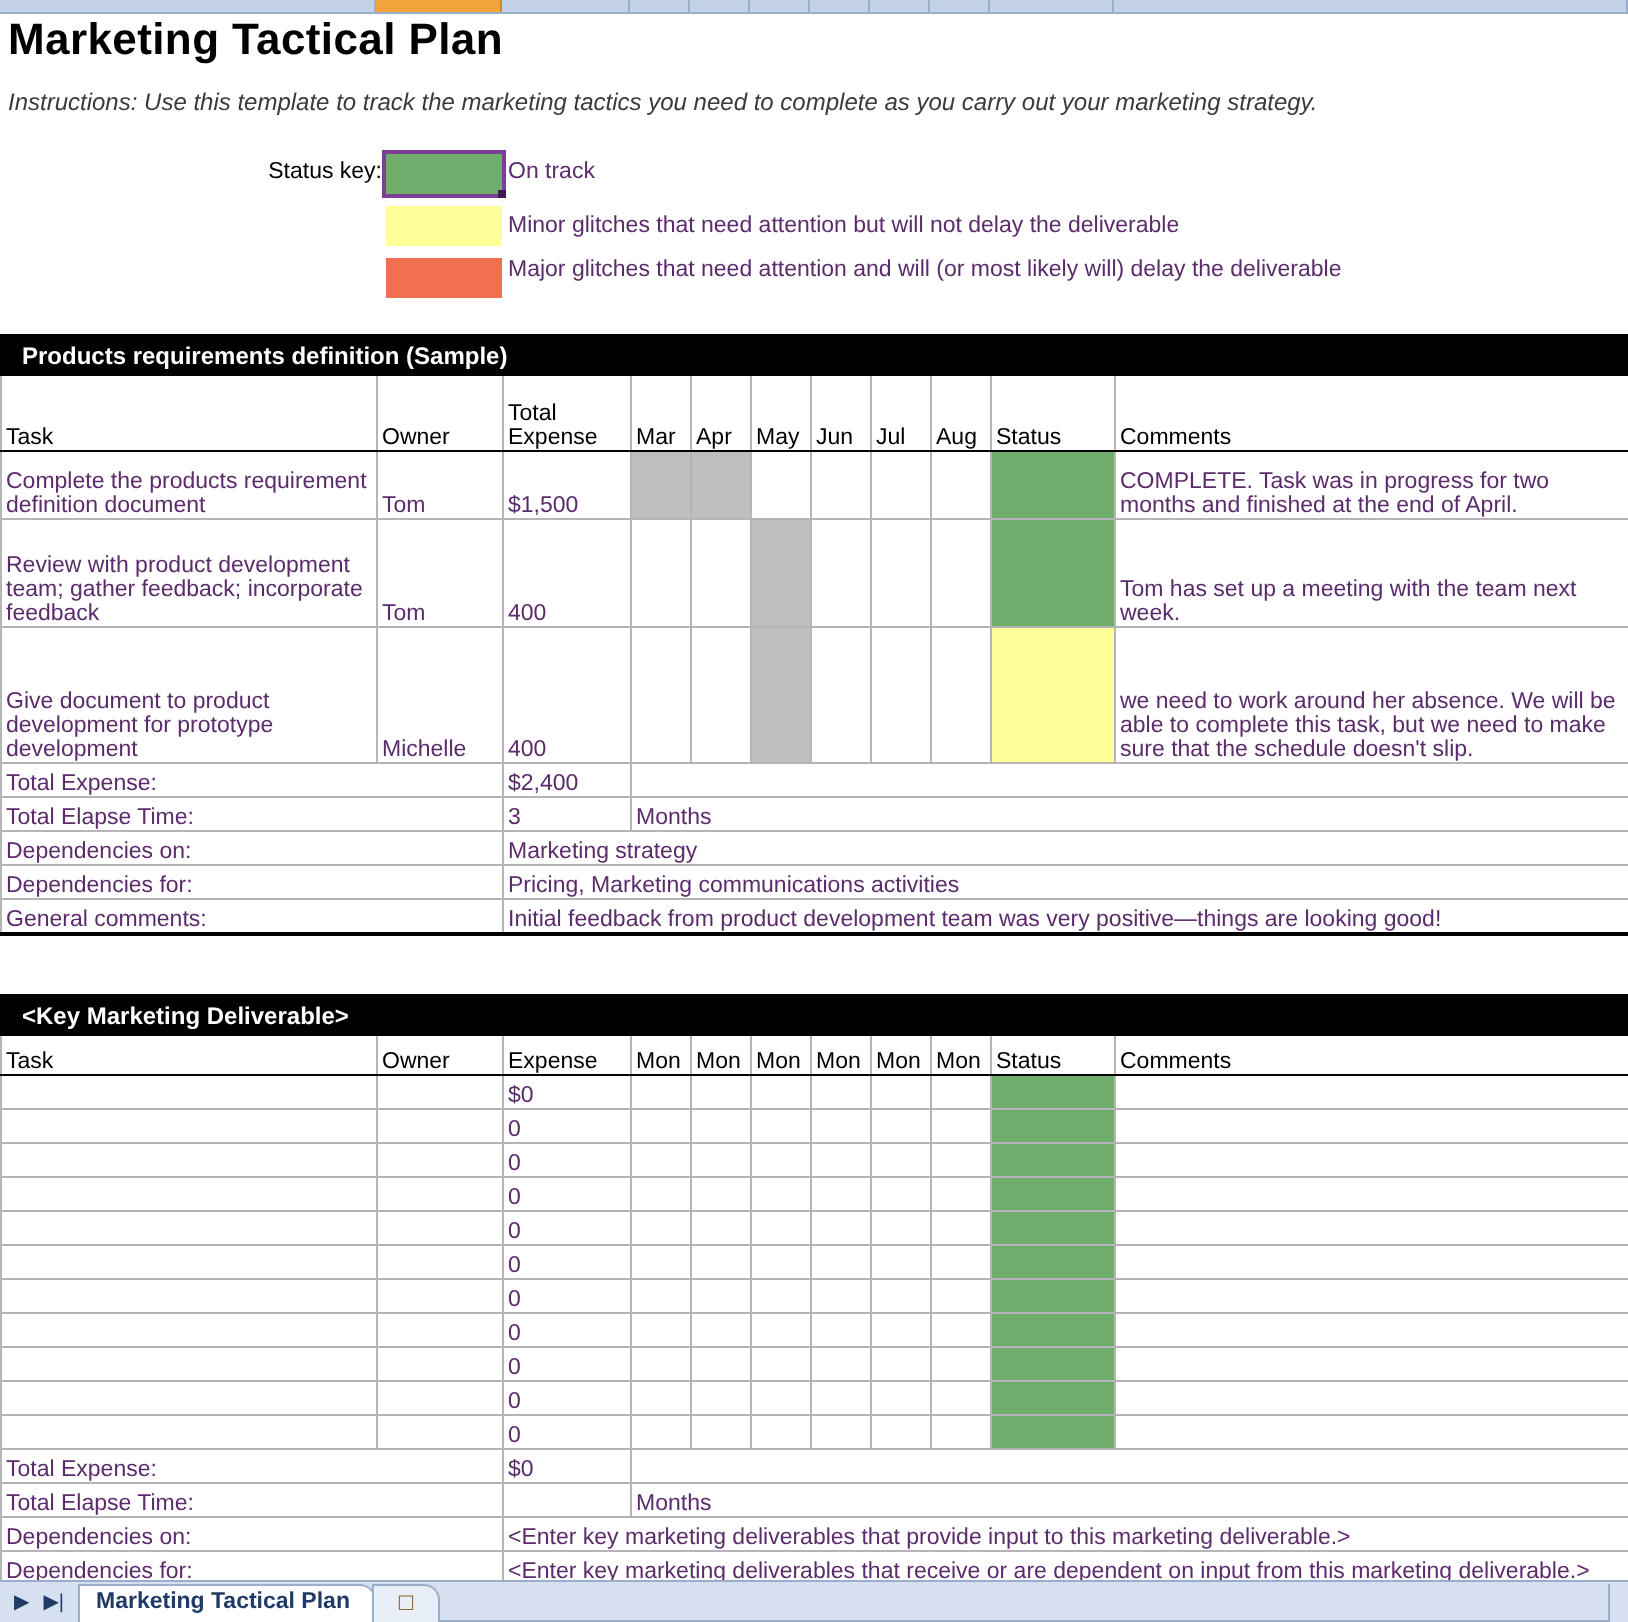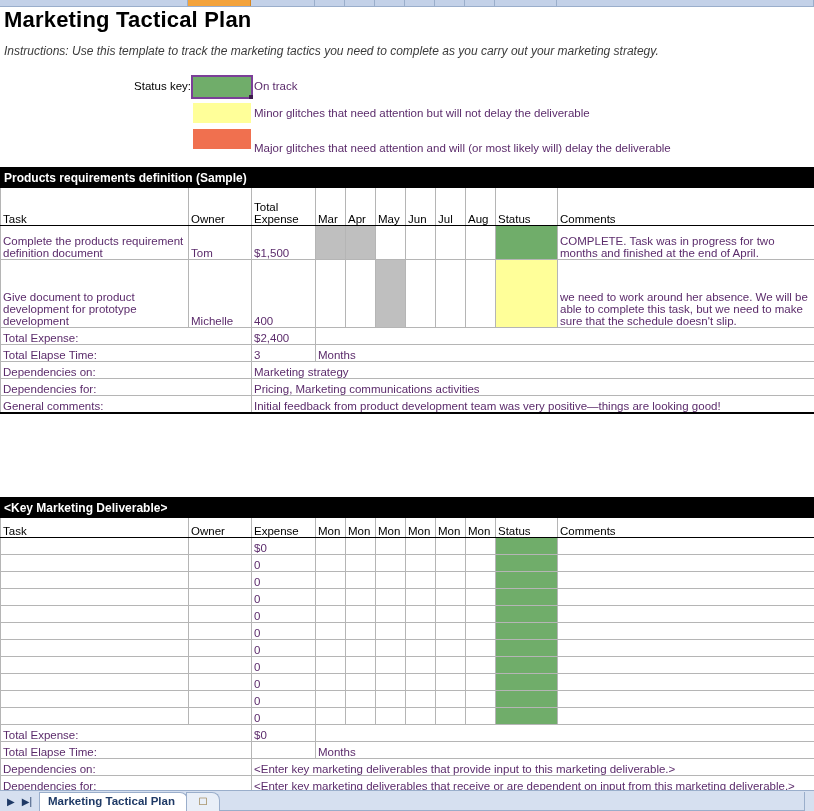--- a/index.html
+++ b/index.html
@@ -40,34 +40,34 @@
     text-align:right; font-size:11.5px; font-weight:normal; color:#000;
   }
   .swatch { position:absolute; left:193px; width:58px; height:20px; }
   .swatch-green  { top:77px;  background:#70ad6a; outline:2px solid #7b3f98; outline-offset:0; }
   .swatch-sel-nub{ position:absolute; left:249px; top:95px; width:4px; height:4px; background:#3d1b4d; }
   .swatch-yellow { top:103px; background:#ffff99; }
   .swatch-orange { top:129px; background:#f0704f; }
   .key-text { position:absolute; left:254px; font-size:11.5px; color:#5b2b6b; white-space:nowrap; }
   .kt1 { top:80px; }
   .kt2 { top:107px; }
-  .kt3 { top:142px; }
+  .kt3 { top:129px; }
 
   
   .sheet { position:absolute; left:0; width:814px; border-collapse:collapse; table-layout:fixed; }
   .sheet td, .sheet th {
     border:1px solid #b5b5b5;
     font-size:11.5px; color:#5b2b6b;
     padding:0 2px; vertical-align:bottom;
     font-weight:normal; text-align:left;
     overflow:hidden;
   }
   .bandhdr td {
     background:#000000; color:#ffffff; font-weight:bold;
-    font-size:12px; padding:2px 3px; vertical-align:middle;
+    font-size:12px; padding:2px 10px; vertical-align:middle;
     border:1px solid #000; height:20px;
   }
   .colhdr td {
     color:#000; font-weight:normal; font-size:11.5px;
     vertical-align:bottom; border-bottom:1.5px solid #000;
   }
   .toprule td { border-top:1.5px solid #000; }
   .bottomrule td { border-bottom:2.5px solid #000; }
 
   .num  { text-align:right; }
@@ -174,20 +174,33 @@
         <td class="cell-gray"></td>
         <td class="cell-gray"></td>
         <td></td>
         <td></td>
         <td></td>
         <td></td>
         <td class="cell-green"></td>
         <td class="vtop">COMPLETE. Task was in progress for two months and finished at the end of April.</td>
       </tr>
 
+      <tr style="height:54px">
+        <td class="vtop">Review with product development team; gather feedback; incorporate feedback</td>
+        <td>Tom</td>
+        <td class="num">400</td>
+        <td></td>
+        <td></td>
+        <td class="cell-gray"></td>
+        <td></td>
+        <td></td>
+        <td></td>
+        <td class="cell-green"></td>
+        <td>Tom has set up a meeting with the team next week.</td>
+      </tr>
 
       <tr style="height:68px">
         <td>Give document to product development for prototype development</td>
         <td>Michelle</td>
         <td class="num">400</td>
         <td></td>
         <td></td>
         <td class="cell-gray"></td>
         <td></td>
         <td></td>

